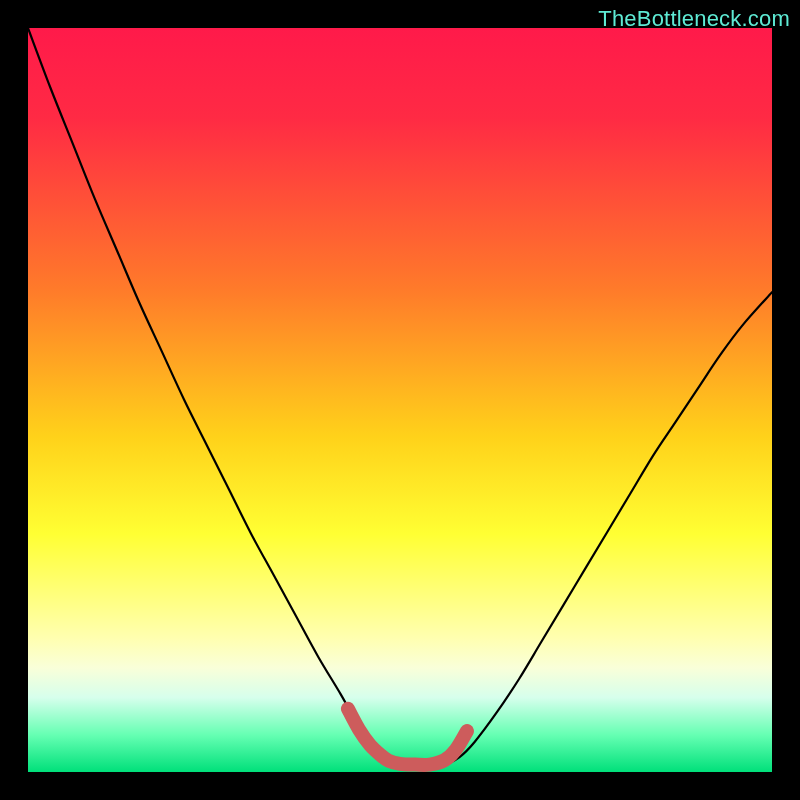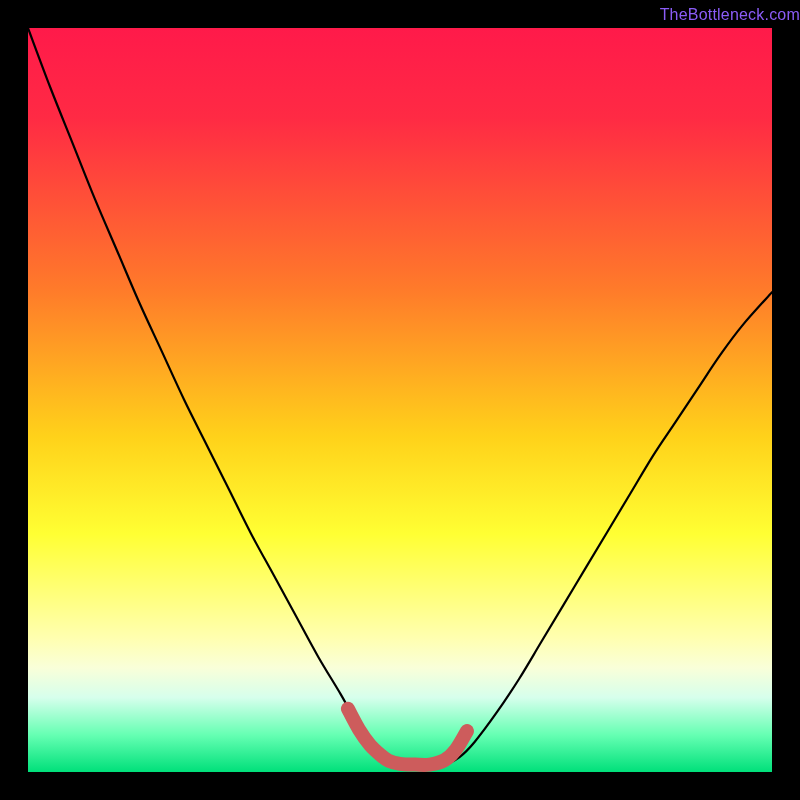--- a/index.html
+++ b/index.html
@@ -7,23 +7,23 @@
     padding: 0;
     width: 800px;
     height: 800px;
     background: #000;
     position: relative;
     font-family: Arial, sans-serif;
   }
   .watermark {
     position: absolute;
     top: 6px;
-    right: 0;
-    color: #8b5cf6;
-    font-size: 16px;
+    right: 10px;
+    color: #5eead4;
+    font-size: 22px;
     letter-spacing: 0.2px;
     z-index: 10;
   }
   .plot-area {
     position: absolute;
     left: 28px;
     top: 28px;
     width: 744px;
     height: 744px;
     overflow: hidden;

